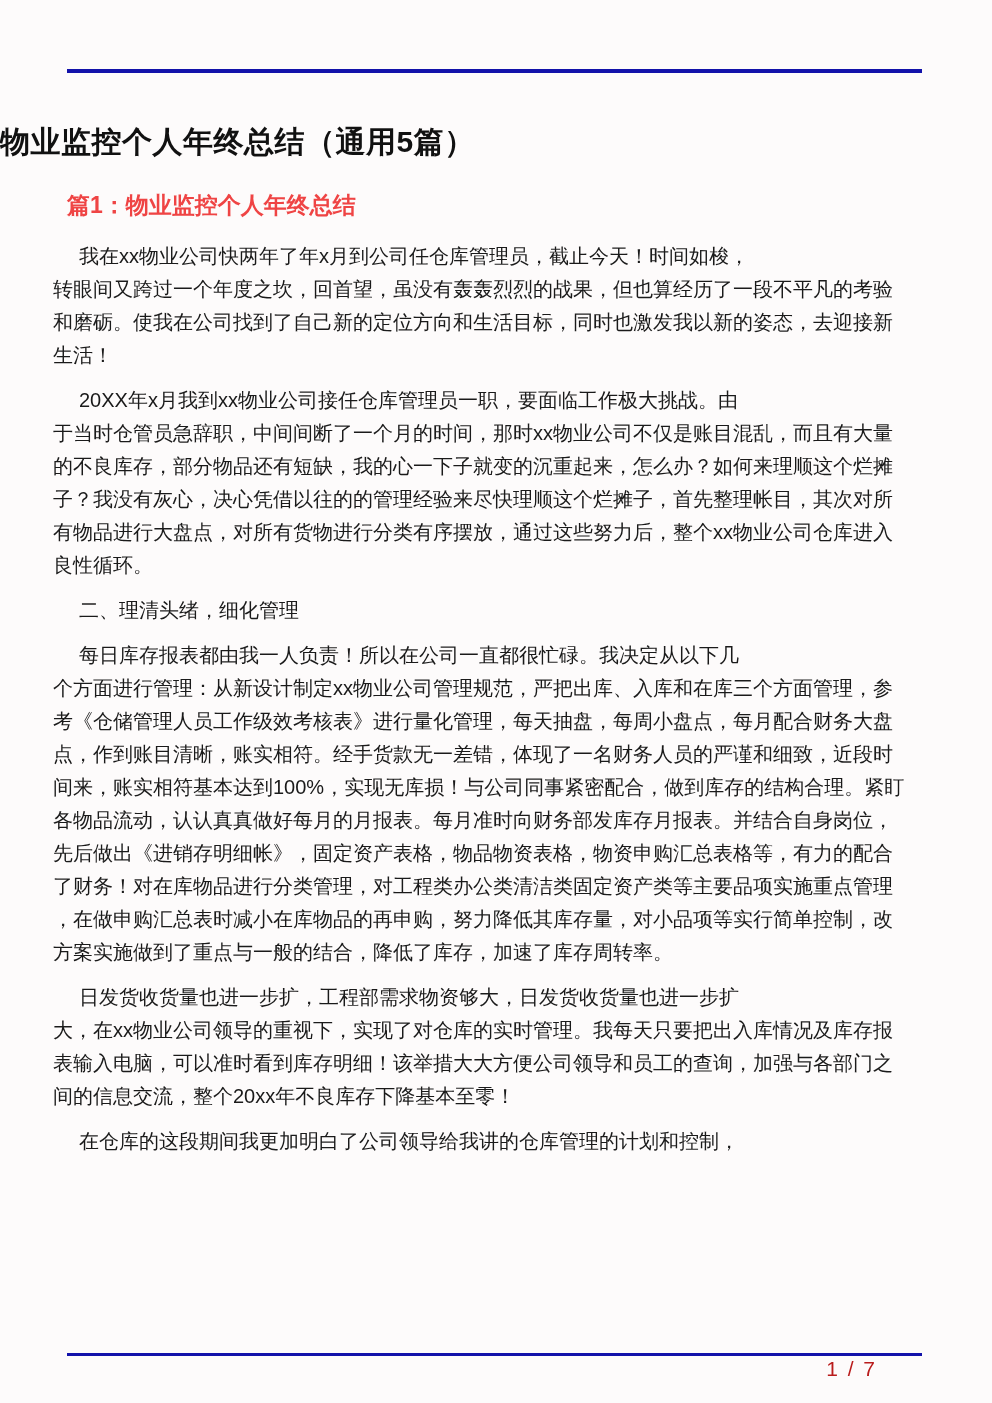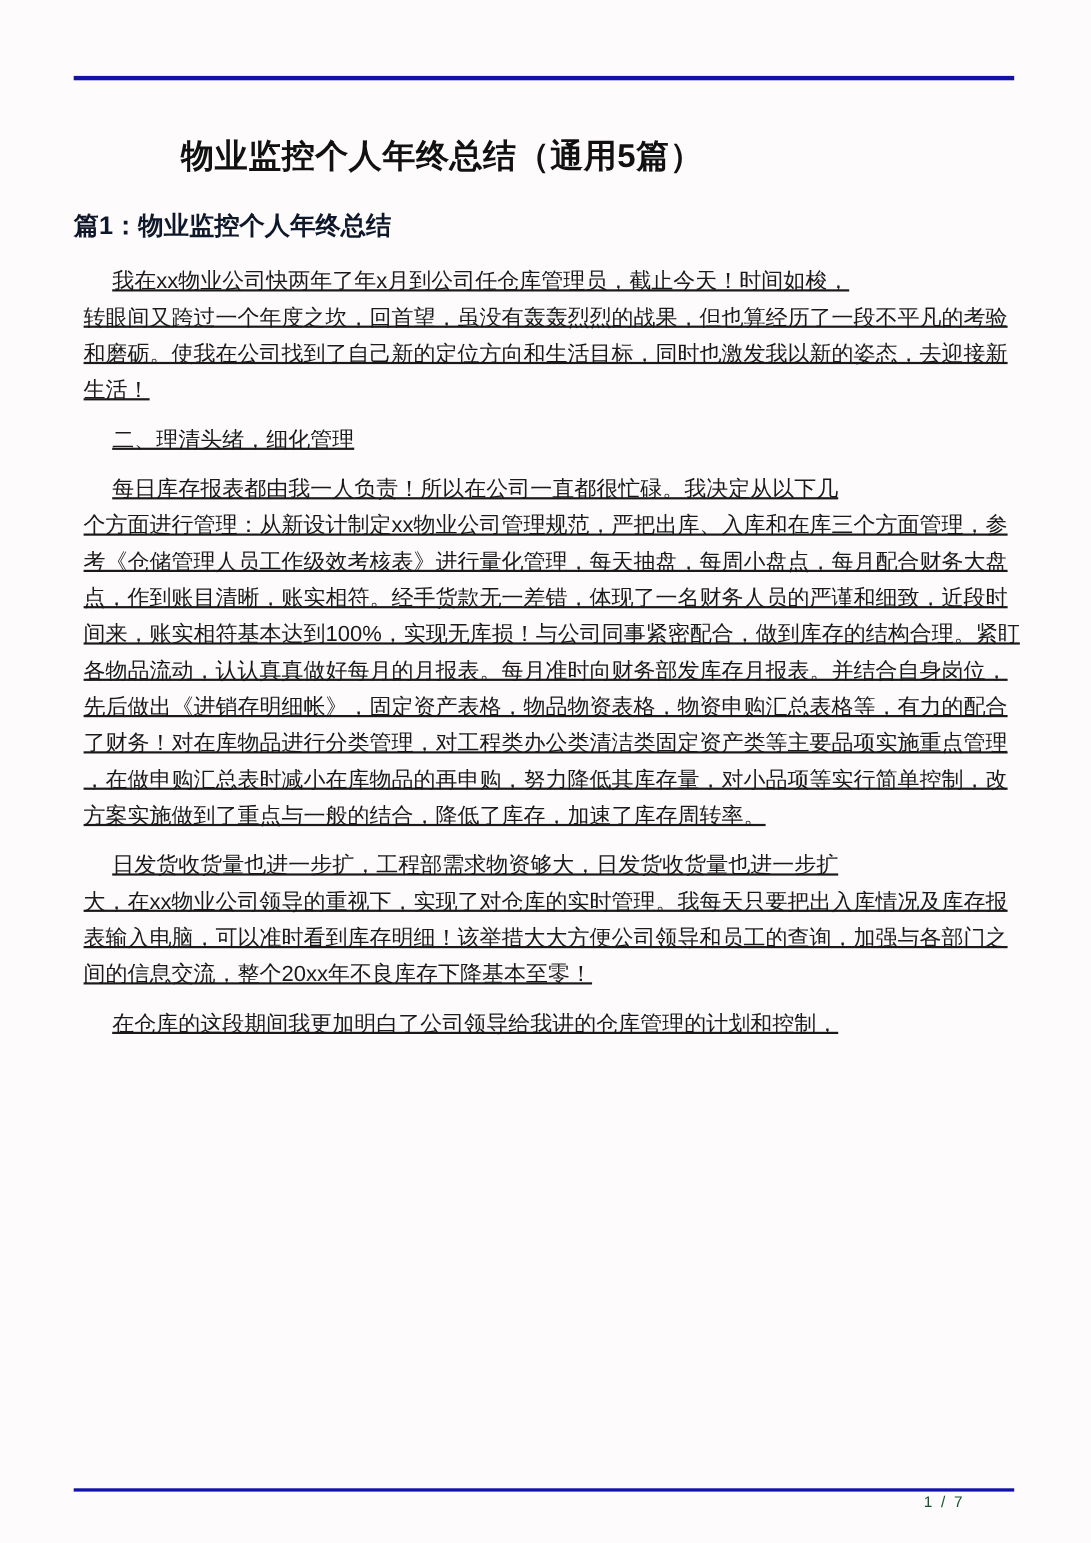--- a/index.html
+++ b/index.html
@@ -22,74 +22,78 @@
     height: 4px;
     background: #1212aa;
   }
   .rule-top { top: 69px; }
   .rule-bottom { top: 1353px; height: 3px; }
   .doc-title {
     position: absolute;
     top: 122px;
     left: 0;
     width: 804px;
-    text-align: center;
     font-size: 30px;
     font-weight: bold;
     color: #111111;
     margin: 0;
     letter-spacing: 0.5px;
   }
   .section-heading {
     position: absolute;
     top: 190px;
     left: 67px;
     font-size: 23px;
     font-weight: bold;
-    color: #0f172a;
+    color: #ef4444;
     margin: 0;
   }
   .content {
     position: absolute;
     top: 240px;
-    left: 76px;
+    left: 53px;
     width: 905px;
-    text-decoration: underline;
   }
   .block {
     font-size: 20px;
     line-height: 33px;
     margin: 0 0 12px 0;
     white-space: pre-line;
     text-indent: 26px;
     color: #1a1a1a;
   }
   .footer-page-number {
     position: absolute;
     top: 1357px;
     right: 115px;
-    font-size: 14px;
-    color: #14532d;
+    font-size: 21px;
+    color: #b91c1c;
     letter-spacing: 2px;
   }
 </style>
 </head>
 <body>
 
 <div class="rule rule-top"></div>
 
 <h1 class="doc-title">物业监控个人年终总结（通用5篇）</h1>
 
 <h2 class="section-heading">篇1：物业监控个人年终总结</h2>
 
 <div class="content">
   <p class="block">我在xx物业公司快两年了年x月到公司任仓库管理员，截止今天！时间如梭，
 转眼间又跨过一个年度之坎，回首望，虽没有轰轰烈烈的战果，但也算经历了一段不平凡的考验
 和磨砺。使我在公司找到了自己新的定位方向和生活目标，同时也激发我以新的姿态，去迎接新
 生活！</p>
+  <p class="block">20XX年x月我到xx物业公司接任仓库管理员一职，要面临工作极大挑战。由
+于当时仓管员急辞职，中间间断了一个月的时间，那时xx物业公司不仅是账目混乱，而且有大量
+的不良库存，部分物品还有短缺，我的心一下子就变的沉重起来，怎么办？如何来理顺这个烂摊
+子？我没有灰心，决心凭借以往的的管理经验来尽快理顺这个烂摊子，首先整理帐目，其次对所
+有物品进行大盘点，对所有货物进行分类有序摆放，通过这些努力后，整个xx物业公司仓库进入
+良性循环。</p>
   <p class="block">二、理清头绪，细化管理</p>
   <p class="block">每日库存报表都由我一人负责！所以在公司一直都很忙碌。我决定从以下几
 个方面进行管理：从新设计制定xx物业公司管理规范，严把出库、入库和在库三个方面管理，参
 考《仓储管理人员工作级效考核表》进行量化管理，每天抽盘，每周小盘点，每月配合财务大盘
 点，作到账目清晰，账实相符。经手货款无一差错，体现了一名财务人员的严谨和细致，近段时
 间来，账实相符基本达到100%，实现无库损！与公司同事紧密配合，做到库存的结构合理。紧盯
 各物品流动，认认真真做好每月的月报表。每月准时向财务部发库存月报表。并结合自身岗位，
 先后做出《进销存明细帐》，固定资产表格，物品物资表格，物资申购汇总表格等，有力的配合
 了财务！对在库物品进行分类管理，对工程类办公类清洁类固定资产类等主要品项实施重点管理
 ，在做申购汇总表时减小在库物品的再申购，努力降低其库存量，对小品项等实行简单控制，改

